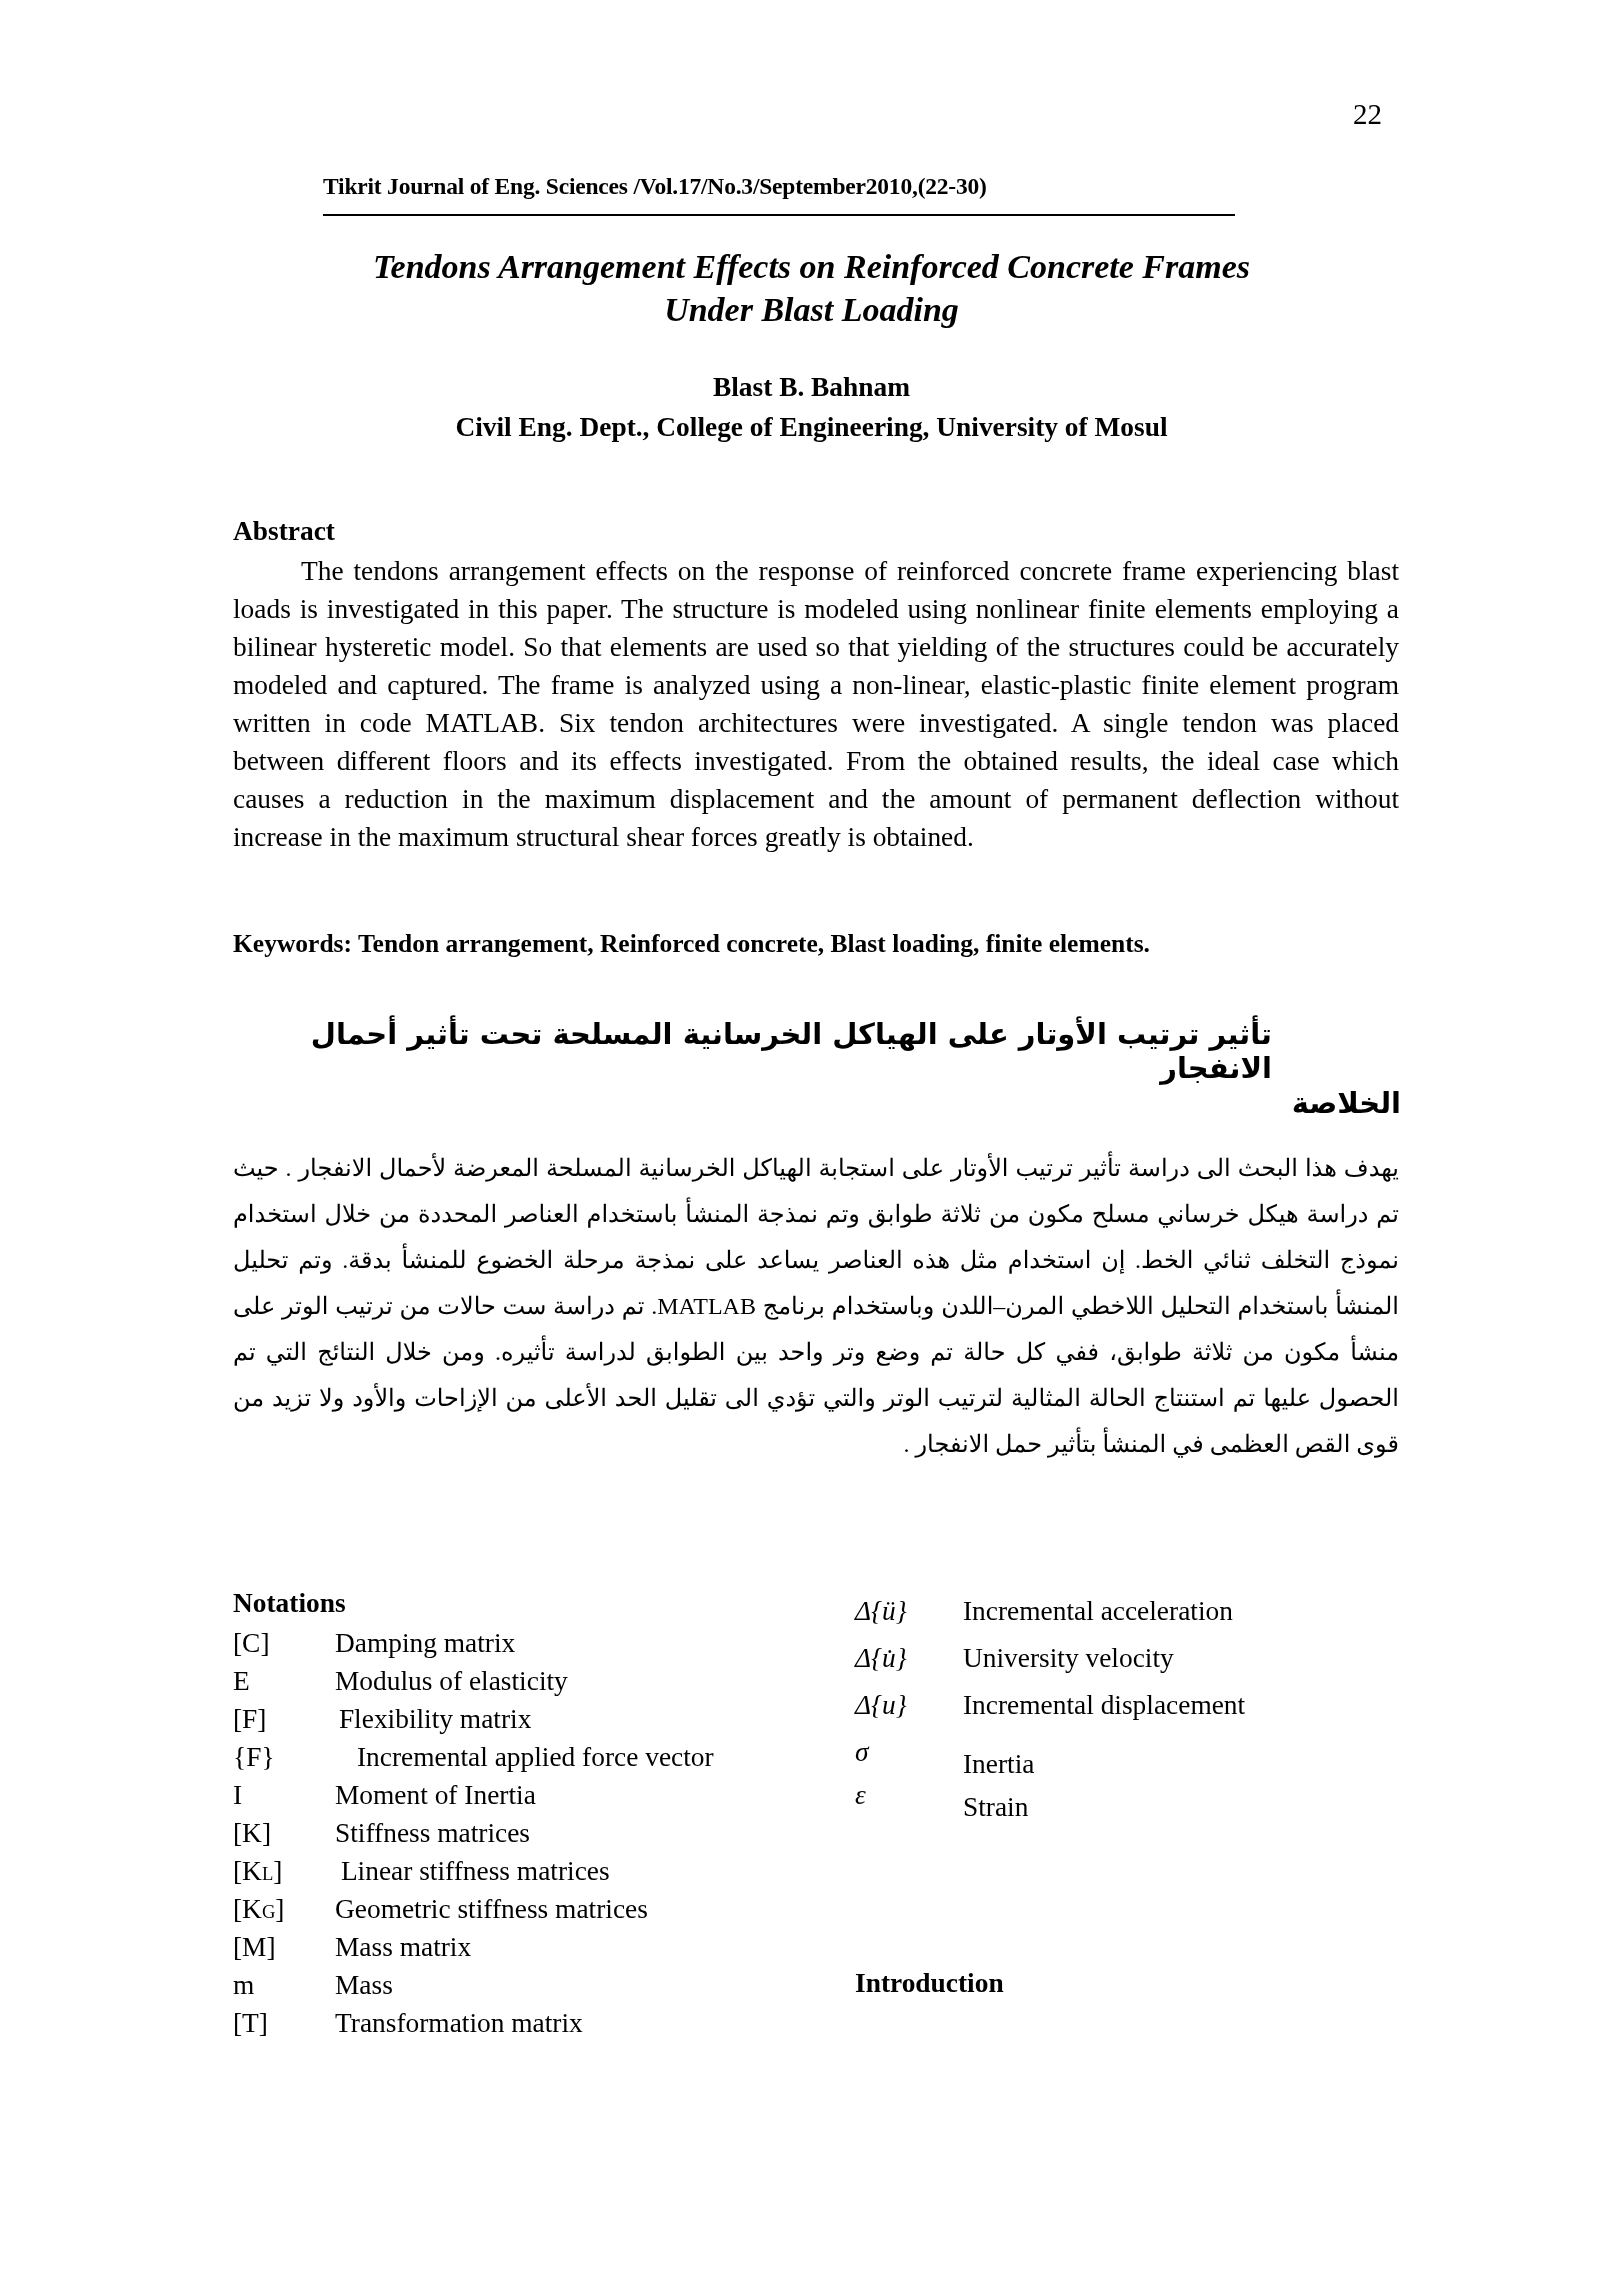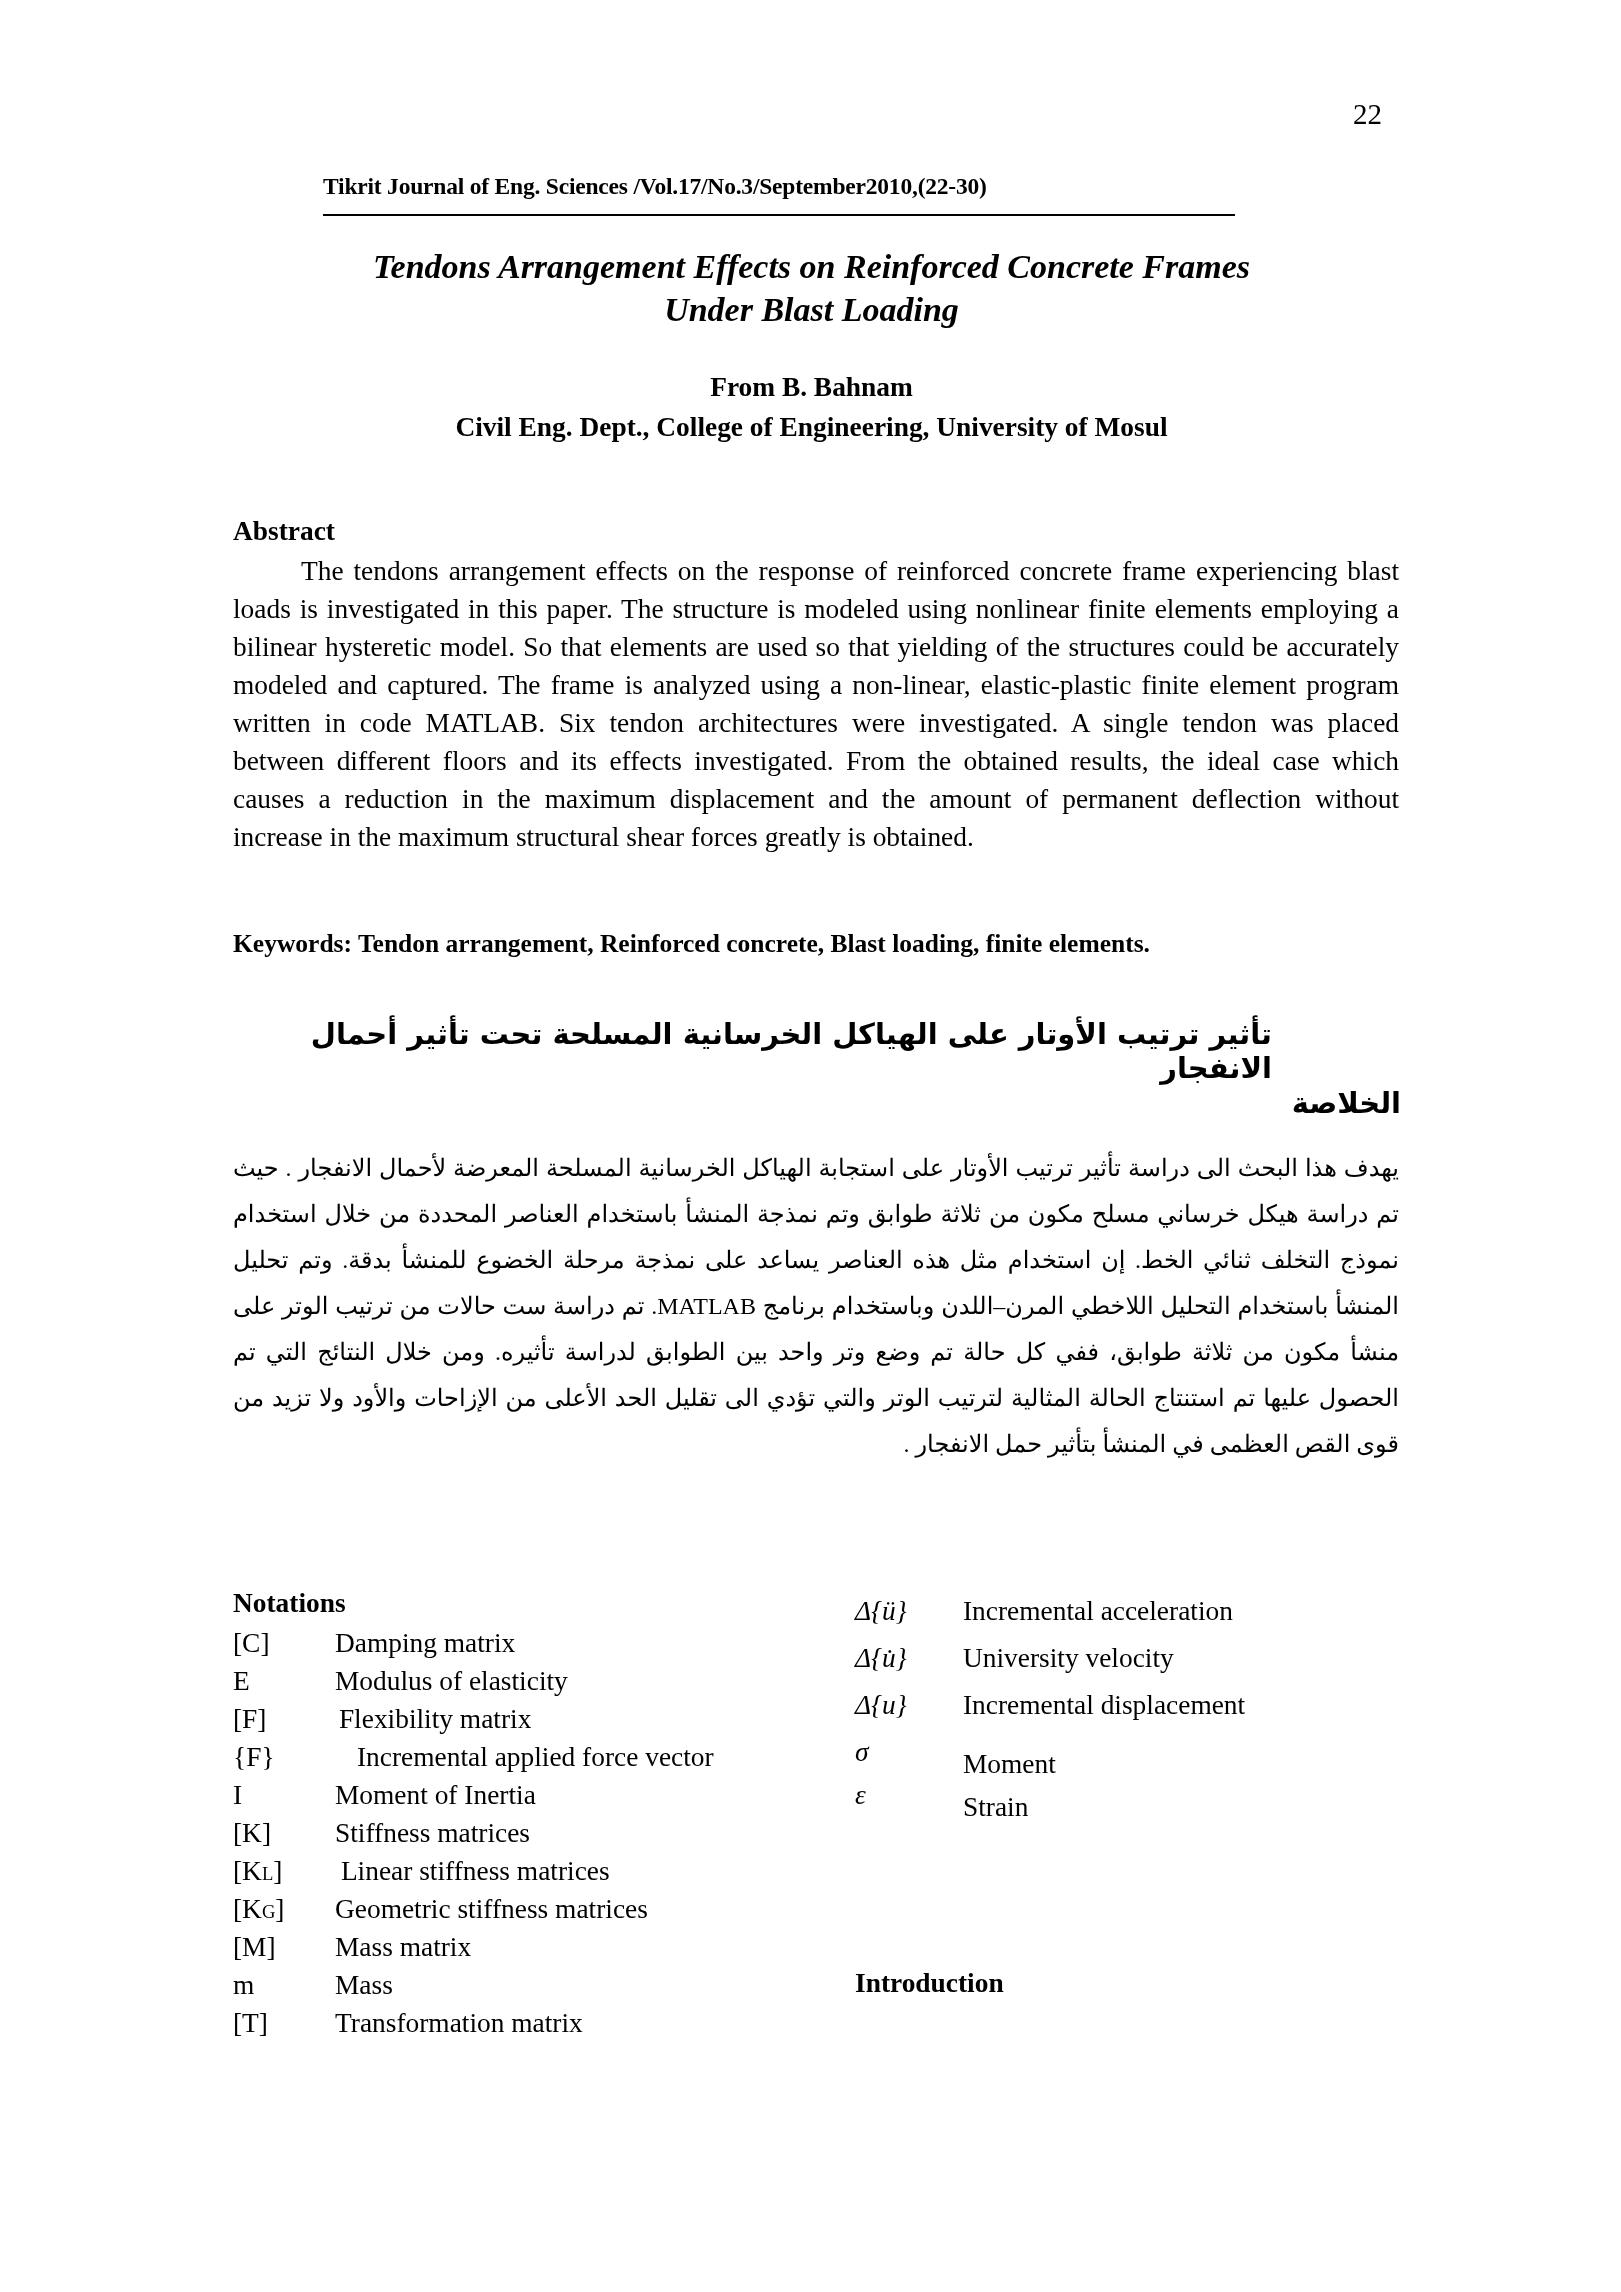--- a/index.html
+++ b/index.html
@@ -38,21 +38,21 @@
 <body>
 
 <div class="abs page-number">22</div>
 <div class="abs journal-header">Tikrit Journal of Eng. Sciences /Vol.17/No.3/September2010,(22-30)</div>
 
 <div class="abs title">
   <div>Tendons Arrangement Effects on Reinforced Concrete Frames</div>
   <div>Under Blast Loading</div>
 </div>
 
-<div class="abs author">From B. Bahnam</div>
+<div class="abs author">Blast B. Bahnam</div>
 <div class="abs affil">Civil Eng. Dept., College of Engineering, University of Mosul</div>
 
 <div class="abs abstract-heading">Abstract</div>
 <div class="abs abstract-body">The tendons arrangement effects on the response of reinforced concrete frame experiencing blast loads is investigated in this paper. The structure is modeled using nonlinear finite elements employing a bilinear hysteretic model. So that elements are used so that yielding of the structures could be accurately modeled and captured. The frame is analyzed using a non-linear, elastic-plastic finite element program written in code MATLAB. Six tendon architectures were investigated. A single tendon was placed between different floors and its effects investigated. From the obtained results, the ideal case which causes a reduction in the maximum displacement and the amount of permanent deflection without increase in the maximum structural shear forces greatly is obtained.</div>
 <div class="abs keywords">Keywords: Tendon arrangement, Reinforced concrete, Blast loading, finite elements.</div>
 
 <div class="abs ar-title">تأثير ترتيب الأوتار على الهياكل الخرسانية المسلحة تحت تأثير أحمال الانفجار</div>
 <div class="abs ar-abstract-heading">الخلاصة</div>
 <div class="abs ar-body">يهدف هذا البحث الى دراسة تأثير ترتيب الأوتار على استجابة الهياكل الخرسانية المسلحة المعرضة لأحمال الانفجار . حيث تم دراسة هيكل خرساني مسلح مكون من ثلاثة طوابق وتم نمذجة المنشأ باستخدام العناصر المحددة من خلال استخدام نموذج التخلف ثنائي الخط. إن استخدام مثل هذه العناصر يساعد على نمذجة مرحلة الخضوع للمنشأ بدقة. وتم تحليل المنشأ باستخدام التحليل اللاخطي المرن–اللدن وباستخدام برنامج MATLAB. تم دراسة ست حالات من ترتيب الوتر على منشأ مكون من ثلاثة طوابق، ففي كل حالة تم وضع وتر واحد بين الطوابق لدراسة تأثيره. ومن خلال النتائج التي تم الحصول عليها تم استنتاج الحالة المثالية لترتيب الوتر والتي تؤدي الى تقليل الحد الأعلى من الإزاحات والأود ولا تزيد من قوى القص العظمى في المنشأ بتأثير حمل الانفجار .</div>
 
@@ -113,21 +113,21 @@
   <div class="nrow">
       <span class="sym">Δ{u̇}</span>
       <span>University velocity</span>
     </div>
   <div class="nrow">
       <span class="sym">Δ{u}</span>
       <span>Incremental displacement</span>
     </div>
   <div class="nrow greek">
       <span class="sym">σ</span>
-      <span style="margin-top:11.8px">Moment</span>
+      <span style="margin-top:11.8px">Inertia</span>
     </div>
   <div class="nrow greek">
       <span class="sym">ε</span>
       <span style="margin-top:11.8px">Strain</span>
     </div>
 </div>
 
 <div class="abs intro-heading">Introduction</div>
 
 

